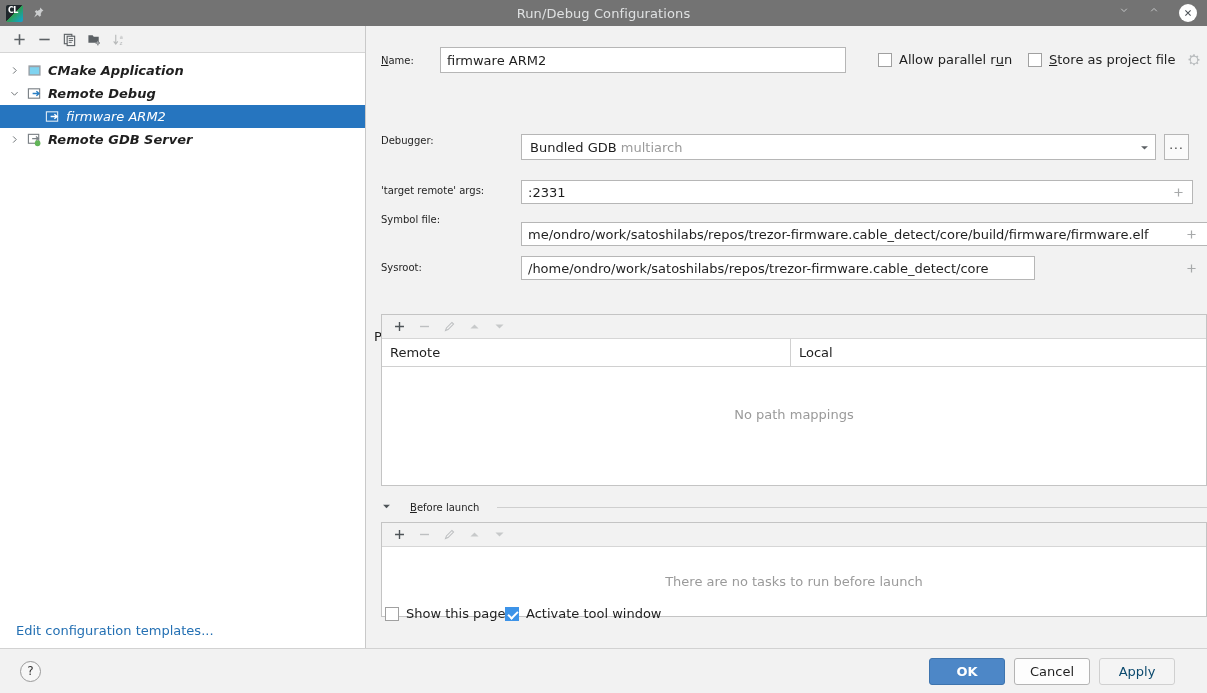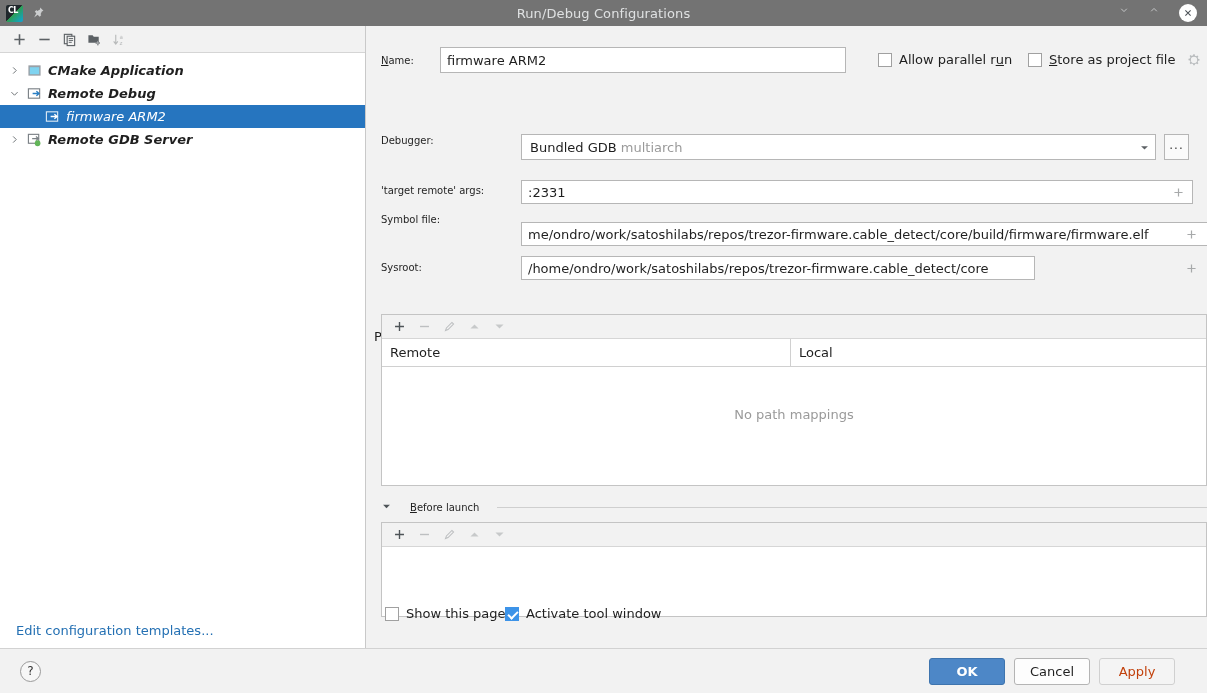--- a/index.html
+++ b/index.html
@@ -157,21 +157,21 @@
     display: flex; align-items: center; justify-content: center;
     font-size: 12px; color: #333; margin-left: 20px; background: #f7f7f7;
   }
   .btns { margin-left: auto; display: flex; gap: 9px; padding-right: 32px; }
   .btn {
     height: 27px; min-width: 76px; border-radius: 3px; font-size: 13px;
     display: flex; align-items: center; justify-content: center;
     border: 1px solid #b4b4b4; background: #fdfdfd; color: #1f1f1f; cursor: default;
   }
   .btn.primary { background: #4d87c7; border-color: #3e74ae; color: #ffffff; font-weight: bold; }
-  .btn.disabled { color: #c2410c; background: #f4f4f4; border-color: #d0d0d0; }
+  .btn.disabled { color: #0c4a6e; background: #f4f4f4; border-color: #d0d0d0; }
 </style>
 </head>
 <body>
 
 <div class="titlebar">
   <div class="tb-left">
     <div class="app-icon"></div>
     <span class="pin-icon">
       <svg width="14" height="14" viewBox="0 0 16 16">
           <path d="M10.5 1.8 L14.2 5.5 L12.4 6.2 L10.9 9.4 L11.8 10.3 L9.9 12.2 L7.6 9.9 L3.6 13 L6.1 8.4 L4.3 6.6 L6.2 4.7 L7.1 5.6 L10.3 4.1 Z" fill="#d6d8d9"></path>
@@ -453,20 +453,21 @@
           <svg width="13" height="13" viewBox="0 0 16 16">
               <path d="M3 10.5 L8 5.5 L13 10.5 Z" fill="#c7c9ca"></path>
             </svg>
         </span>
         <span class="ptbi">
           <svg width="13" height="13" viewBox="0 0 16 16">
               <path d="M3 5.5 L8 10.5 L13 5.5 Z" fill="#c7c9ca"></path>
             </svg>
         </span>
       </div>
+      <div class="empty-msg" style="height:69px;">There are no tasks to run before launch</div>
     </div>
 
     <div class="cb-row" style="position:absolute; left:19px; top:580px;">
       <span class="cbx"></span>
       <span>Show this page</span>
     </div>
     <div class="cb-row" style="position:absolute; left:139px; top:580px;">
       <span class="cbx checked"></span>
       <span>Activate tool window</span>
     </div>

